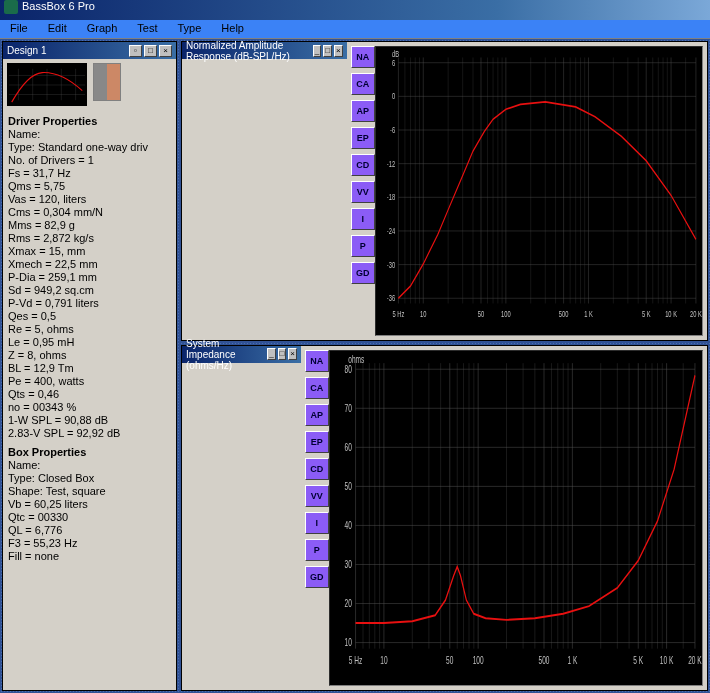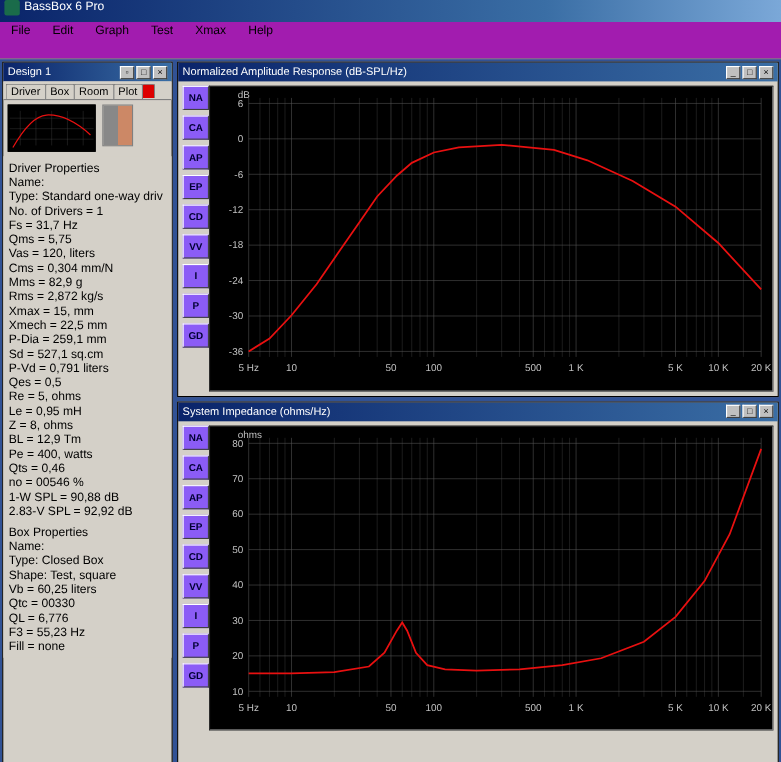--- a/index.html
+++ b/index.html
@@ -19,36 +19,36 @@
   padding: 0 4px;
   font-size: 11px;
 }
 .titlebar-icon {
   width: 14px; height: 14px;
   margin-right: 4px;
   background: #1a6b4a;
   border-radius: 2px;
 }
 .menubar {
-  height: 34px;
-  background: #a21caf;
+  height: 19px;
+  background: #3b82f6;
   display: flex;
   border-bottom: 1px solid #808080;
 }
 .menubar span { padding: 2px 10px; cursor: default; }
 .workspace {
   display: flex;
   height: calc(693px - 39px);
   background: #3b5e9e;
   background-image: radial-gradient(rgba(80,120,190,.6) .5px, rgba(40,70,140,.5) .5px);
   background-size: 3px 3px;
 }
 
 .design-window {
-  width: 155px;
+  width: 175px;
   margin: 2px;
   background: #D4D0C8;
   border: 1px solid #000;
   display: flex;
   flex-direction: column;
 }
 .sub-title {
   height: 17px;
   background: linear-gradient(to right, #0A246A, #3A6EA5);
   color: #fff;
@@ -103,34 +103,33 @@
   background: linear-gradient(to right, #888 0%, #888 50%, #c86 50%, #c86 100%);
   position: relative;
 }
 .props {
   padding: 3px 5px;
   font-size: 11px;
   line-height: 13px;
   background: #D4D0C8;
   overflow: hidden;
 }
-.props .hdr { font-weight: normal; margin-top: 2px; }
+.props .hdr { font-weight: bold; margin-top: 2px; }
 
 .charts-col {
   flex: 1;
   display: flex;
   flex-direction: column;
   padding: 2px;
   gap: 4px;
 }
 .chart-win {
   background: #D4D0C8;
   border: 1px solid #000;
   display: flex;
-  flex-direction: column;
 }
 .chart-body {
   display: flex;
   padding: 4px;
 }
 .side-btns {
   width: 24px;
   display: flex;
   flex-direction: column;
 }
@@ -166,40 +165,33 @@
 <div class="titlebar">
   <div class="titlebar-icon"></div>
   <span>BassBox 6 Pro</span>
 </div>
 
 <div class="menubar">
   <span>File</span>
   <span>Edit</span>
   <span>Graph</span>
   <span>Test</span>
-  <span>Xmax</span>
+  <span>Type</span>
   <span>Help</span>
 </div>
 
 <div class="workspace">
 
   <div class="design-window">
     <div class="sub-title">
       <span>Design 1</span>
       <div class="spacer"></div>
       <div class="winbtn">▫</div>
       <div class="winbtn">□</div>
       <div class="winbtn">×</div>
-    </div>
-    <div class="tabrow">
-      <div class="tab">Driver</div>
-      <div class="tab">Box</div>
-      <div class="tab">Room</div>
-      <div class="tab">Plot</div>
-      <div class="tab red"></div>
     </div>
     <div class="thumb-row">
       <div class="thumb">
         <svg viewBox="0 0 80 43">
             <rect width="80" height="43" fill="#000"></rect>
         <g stroke="#555" stroke-width=".3">
               <line x1="10" y1="5" x2="10" y2="38"></line>
               <line x1="25" y1="5" x2="25" y2="38"></line>
               <line x1="40" y1="5" x2="40" y2="38"></line>
               <line x1="55" y1="5" x2="55" y2="38"></line>
@@ -221,30 +213,30 @@
           <div>No. of Drivers = 1</div>
           <div>Fs = 31,7 Hz</div>
           <div>Qms = 5,75</div>
           <div>Vas = 120, liters</div>
           <div>Cms = 0,304 mm/N</div>
           <div>Mms = 82,9 g</div>
           <div>Rms = 2,872 kg/s</div>
           <div>Xmax = 15, mm</div>
           <div>Xmech = 22,5 mm</div>
           <div>P-Dia = 259,1 mm</div>
-          <div>Sd = 527,1 sq.cm</div>
+          <div>Sd = 949,2 sq.cm</div>
           <div>P-Vd = 0,791 liters</div>
           <div>Qes = 0,5</div>
           <div>Re = 5, ohms</div>
           <div>Le = 0,95 mH</div>
           <div>Z = 8, ohms</div>
           <div>BL = 12,9 Tm</div>
           <div>Pe = 400, watts</div>
           <div>Qts = 0,46</div>
-          <div>no = 00546 %</div>
+          <div>no = 00343 %</div>
           <div>1-W SPL = 90,88 dB</div>
           <div>2.83-V SPL = 92,92 dB</div>
         </div>
       <div class="hdr" style="margin-top:6px">Box Properties</div>
       <div id="bp-lines">
           <div>Name:</div>
           <div>Type: Closed Box</div>
           <div>Shape: Test, square</div>
           <div>Vb = 60,25 liters</div>
           <div>Qtc = 00330</div>

